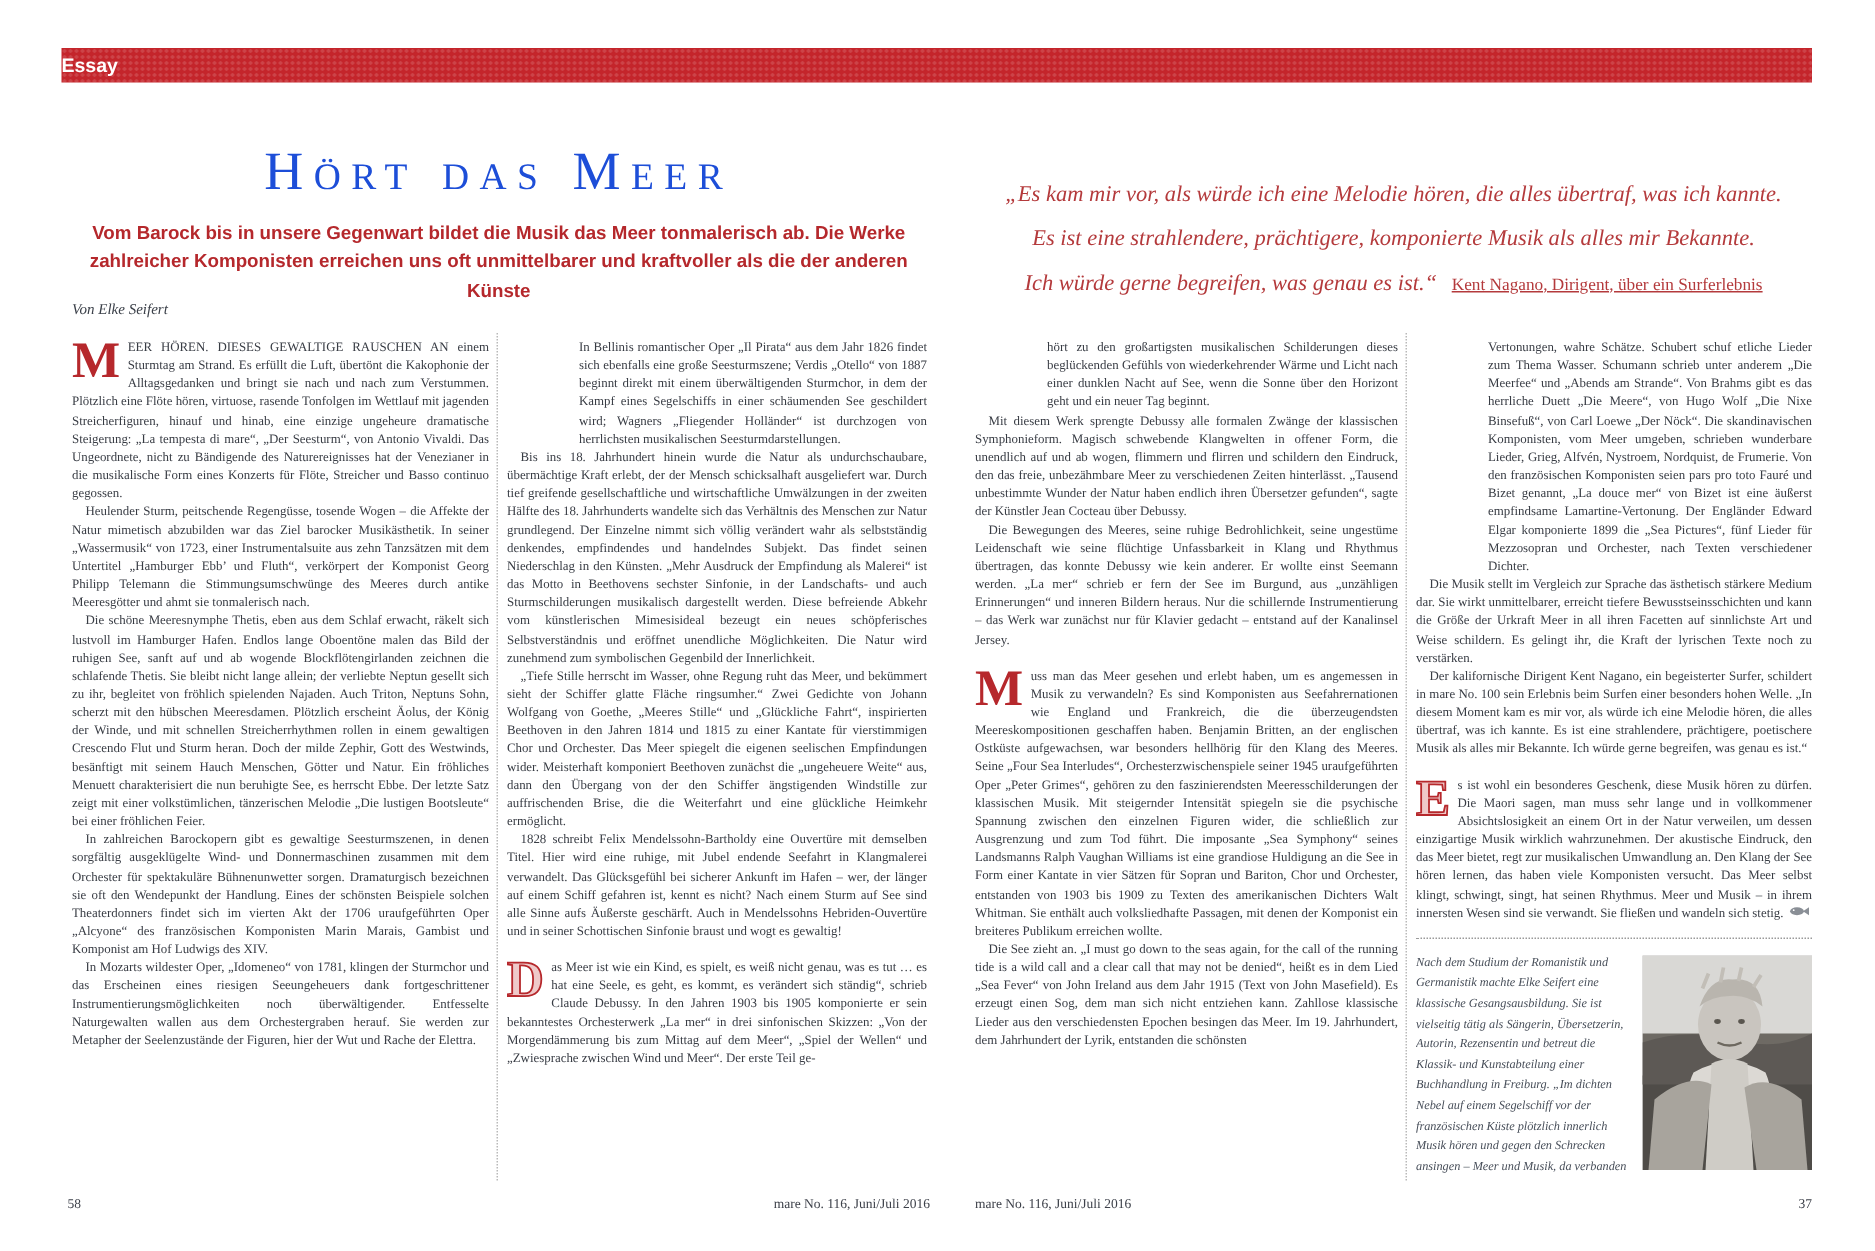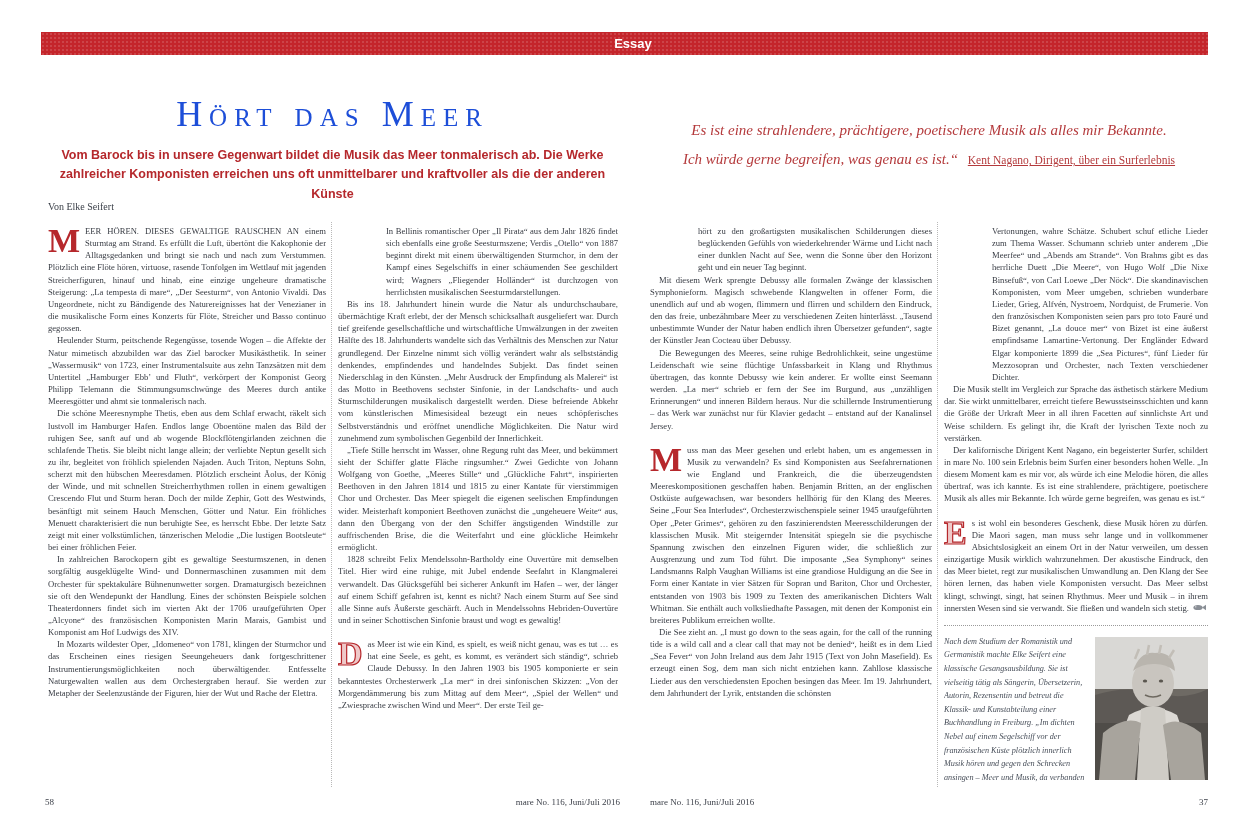--- a/index.html
+++ b/index.html
@@ -11,34 +11,34 @@
   }
   
   .section-bar {
     position:absolute; left:41px; top:32px; width:1167px; height:23px;
     background:#c4252b;
     background-image:radial-gradient(rgba(255,255,255,.14) 1px, transparent 1.4px);
     background-size:4px 4px;
   }
   .section-bar .label {
     color:#fff; font-family:"Liberation Sans", sans-serif; font-weight:bold;
-    font-size:13px; line-height:23px; padding-left:17px; display:block;text-align:center;
+    font-size:13px; line-height:23px; display:block;
   }
   
   .title-block { position:absolute; left:45px; top:96px; width:575px; text-align:center; }
   .article-title {
     font-variant:small-caps; font-weight:normal; font-size:36px; letter-spacing:7px;
     color:#1d4ed8; line-height:1;
   }
   .subtitle {
     margin:14px auto 0; width:560px; color:#b5282c;
     font-family:"Liberation Sans", sans-serif; font-weight:bold; font-size:12.5px;
     line-height:1.55; text-align:center;
   }
-  .byline { position:absolute; left:48px; top:201px; font-size:10px; color:#3b4049; }
+  .byline { position:absolute; left:48px; top:201px; font-style:italic; font-size:10px; color:#3b4049; }
   
   .pull-quote { position:absolute; left:650px; top:116px; width:558px; text-align:center;
     color:#b43a3c; font-size:15px; line-height:1.95; }
   .pull-quote .qline { font-style:italic; }
   .pull-quote .attribution { font-style:normal; font-size:11.5px; margin-left:6px;text-decoration:underline; }
   
   .col { position:absolute; top:225px; height:562px; overflow:hidden;
     font-size:8.6px; line-height:12.15px; text-align:justify; }
   .col-l1 { left:48px;  width:278px; }
   .col-l2 { left:338px; width:280px; }
@@ -81,21 +81,22 @@
     <span class="label">Essay</span>
   </div>
 
   <div class="title-block">
     <div class="article-title">Hört das Meer</div>
     <div class="subtitle">Vom Barock bis in unsere Gegenwart bildet die Musik das Meer tonmalerisch ab. Die Werke zahlreicher Komponisten erreichen uns oft unmittelbarer und kraftvoller als die der anderen Künste</div>
   </div>
   <div class="byline">Von Elke Seifert</div>
 
   <div class="pull-quote">
-    <div class="qline">Es ist eine strahlendere, prächtigere, poetischere Musik als alles mir Bekannte.</div>
+    <div class="qline">„Es kam mir vor, als würde ich eine Melodie hören, die alles übertraf, was ich kannte.</div>
+    <div class="qline">Es ist eine strahlendere, prächtigere, komponierte Musik als alles mir Bekannte.</div>
     <div>
       <span class="qline">Ich würde gerne begreifen, was genau es ist.“</span>
       <span class="attribution">Kent Nagano, Dirigent, über ein Surferlebnis</span>
     </div>
   </div>
 
   <div class="colrule rule-left"></div>
   <div class="colrule rule-right"></div>
 
   <div class="col col-l1">

